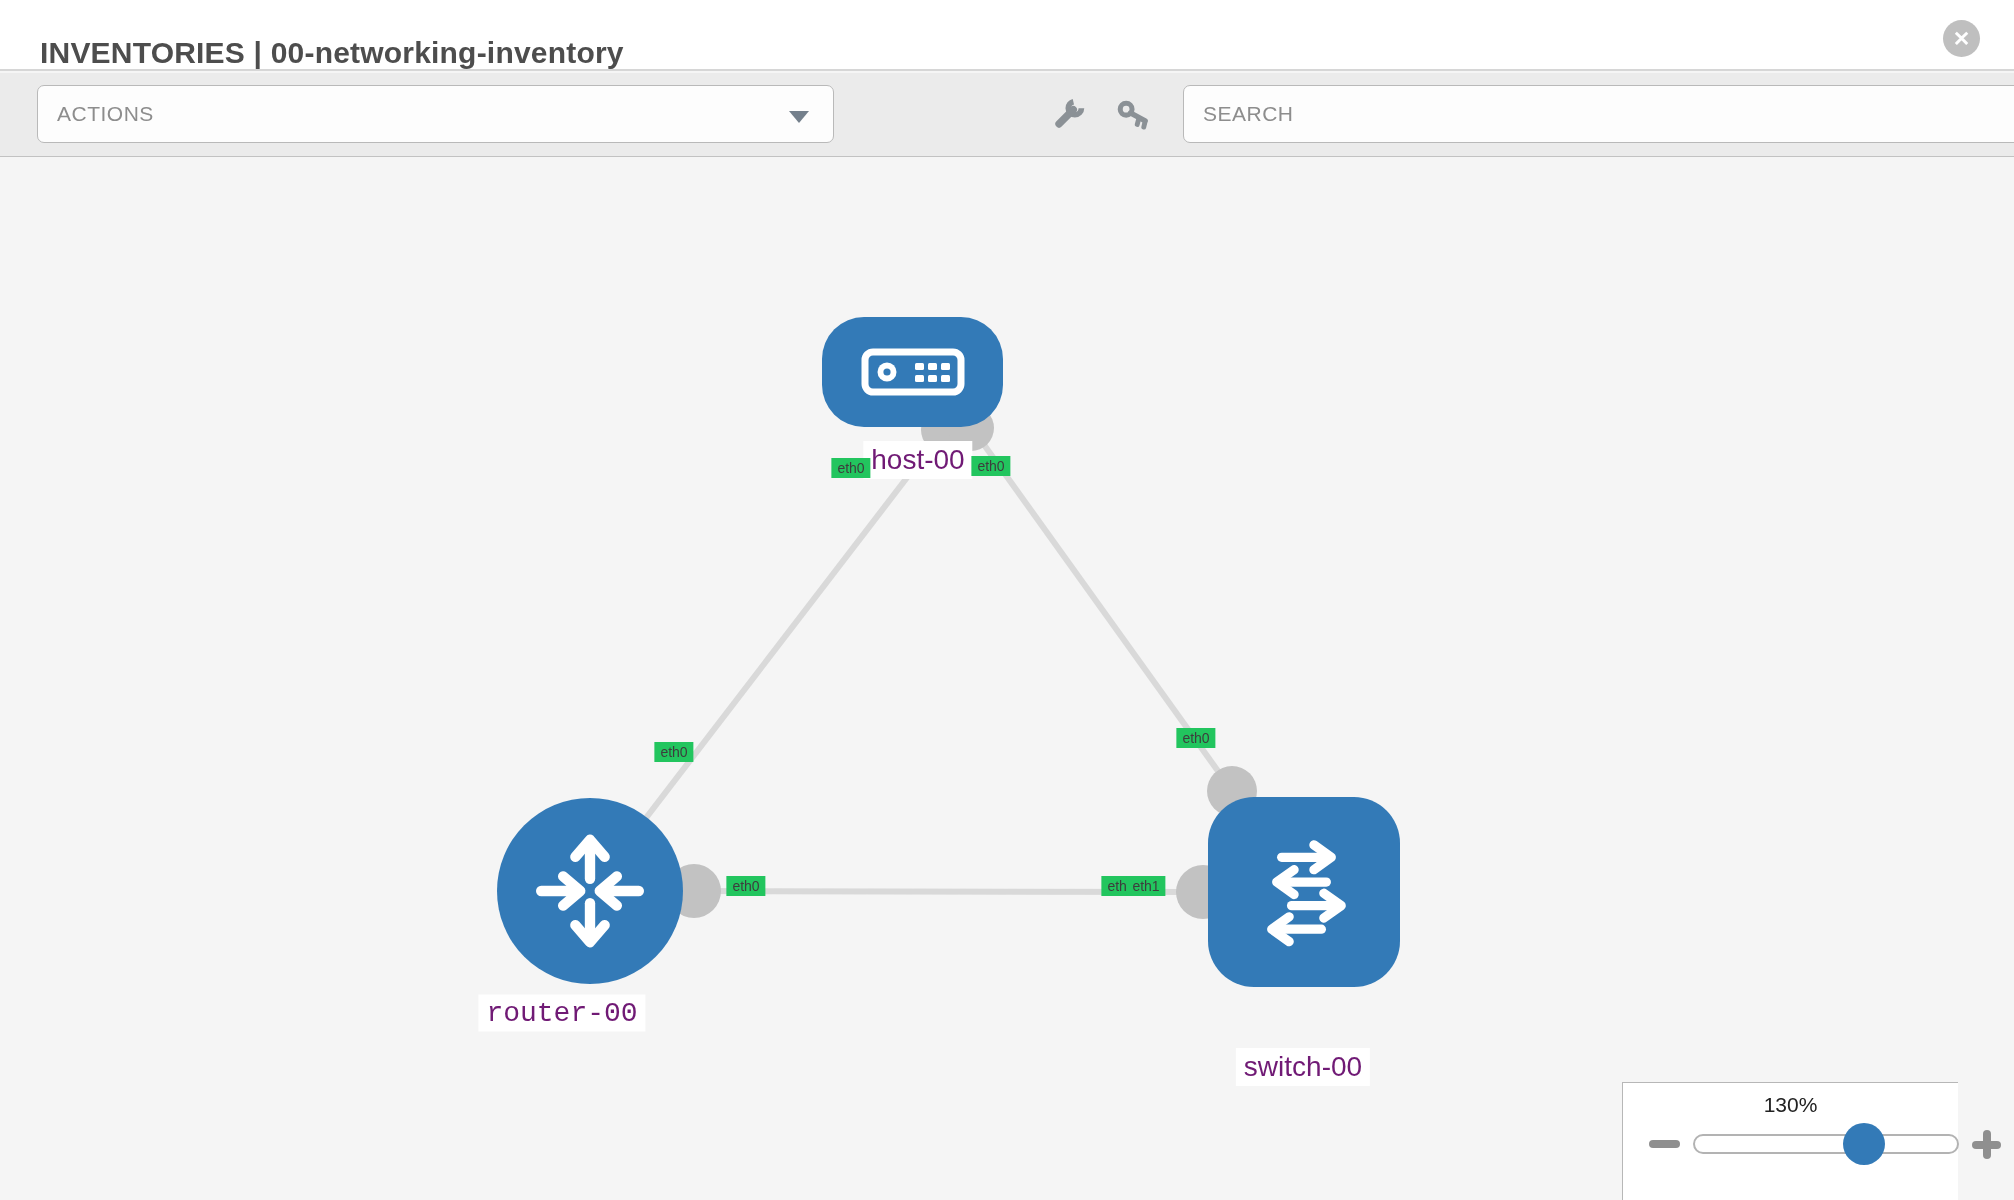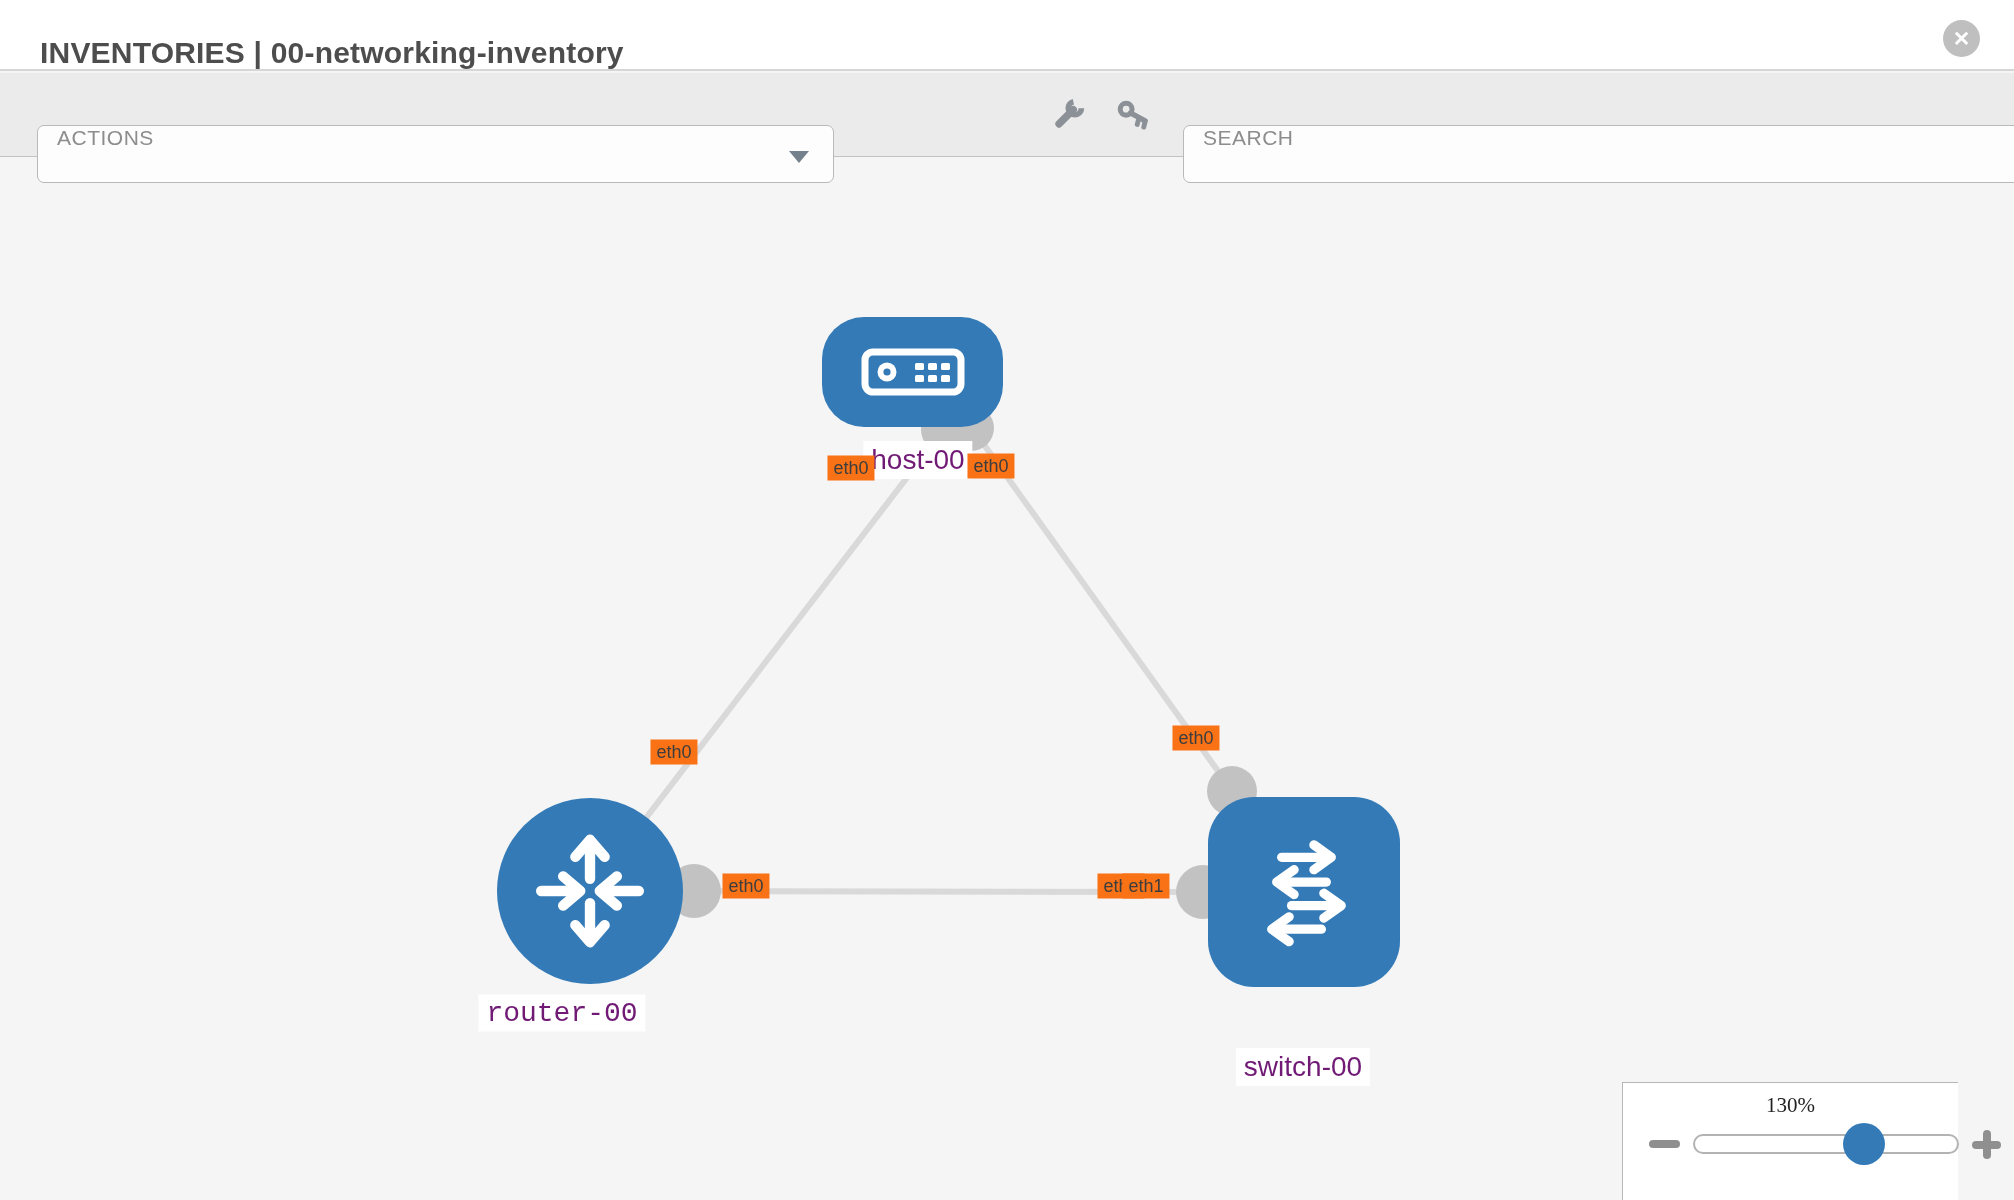--- a/index.html
+++ b/index.html
@@ -15,21 +15,21 @@
   .close-btn { position:absolute; left:1943px; top:20px; width:37px; height:37px;
                border-radius:50%; background:#bfbfbf; color:#ffffff; cursor:pointer;
                display:flex; align-items:center; justify-content:center;
                font-size:21px; font-weight:700; }
 
   
   .toolbar { position:absolute; left:0; top:73px; width:2014px; height:84px;
              background:#ebebeb; border-bottom:1px solid #c2c2c2; z-index:9; }
   .combo { position:absolute; top:12px; height:58px; background:#fdfdfd;
            border:1px solid #b9b9b9; border-radius:7px; display:flex;
-           align-items:flex-start; cursor:pointer;margin-top:40px; }
+           align-items:center; cursor:pointer; }
   .combo-actions { left:37px;  width:797px; }
   .combo-search  { left:1183px; width:894px; }
   .combo-text { padding-left:19px; font-size:21px; color:#8d8d8d; letter-spacing:.5px; }
   .combo-caret { position:absolute; right:24px; top:25px; width:0; height:0;
                  border-left:10px solid transparent; border-right:10px solid transparent;
                  border-top:12px solid #74808c; }
   .tool-icon { position:absolute; top:23px; width:38px; height:38px; cursor:pointer; }
   .tool-icon.wrench { left:1049px; }
   .tool-icon.key    { left:1114px; }
 
@@ -41,27 +41,27 @@
   .node { position:absolute; background:#337ab7; z-index:3; cursor:pointer;
           display:flex; align-items:center; justify-content:center; }
   .node-host   { left:822px; top:317px; width:181px; height:110px; border-radius:42px; }
   .node-router { left:497px; top:798px; width:186px; height:186px; border-radius:50%; }
   .node-switch { left:1208px; top:797px; width:192px; height:190px; border-radius:46px; }
 
   .node-label { position:absolute; z-index:4; transform:translate(-50%,-50%);
                 background:#ffffff; color:#701a75; font-size:28px; padding:3px 8px;
                 white-space:nowrap; }
   .if-label   { position:absolute; z-index:4; transform:translate(-50%,-50%);
-                background:#f97316; color:#3d3d3d; font-size:18px; padding:2px 6px;
+                background:#22c55e; color:#3d3d3d; font-size:14px; padding:2px 6px;
                 white-space:nowrap; }
 
   
   .zoom-panel { position:absolute; left:1622px; top:1082px; width:336px; height:118px;
                 background:#ffffff; border:1px solid #b7b7b7; border-right:none;
-                border-bottom:none; z-index:8;font-family:Liberation Serif, serif; }
+                border-bottom:none; z-index:8; }
   .zoom-level { position:absolute; left:0; top:10px; width:100%; text-align:center;
                 font-size:21px; color:#222222; }
   .zoom-minus { position:absolute; left:26px; top:57px; width:31px; height:8px;
                 border-radius:4px; background:#8f8f8f; cursor:pointer; }
   .zoom-track { position:absolute; left:70px; top:51px; width:266px; height:20px;
                 border:2px solid #b3b3b3; border-radius:11px; background:#ffffff;
                 cursor:pointer; }
   .zoom-knob  { position:absolute; left:220px; top:40px; width:42px; height:42px;
                 border-radius:50%; background:#337ab7; cursor:grab; }
   .zoom-plus  { position:absolute; left:349px; top:47px; width:29px; height:29px;

